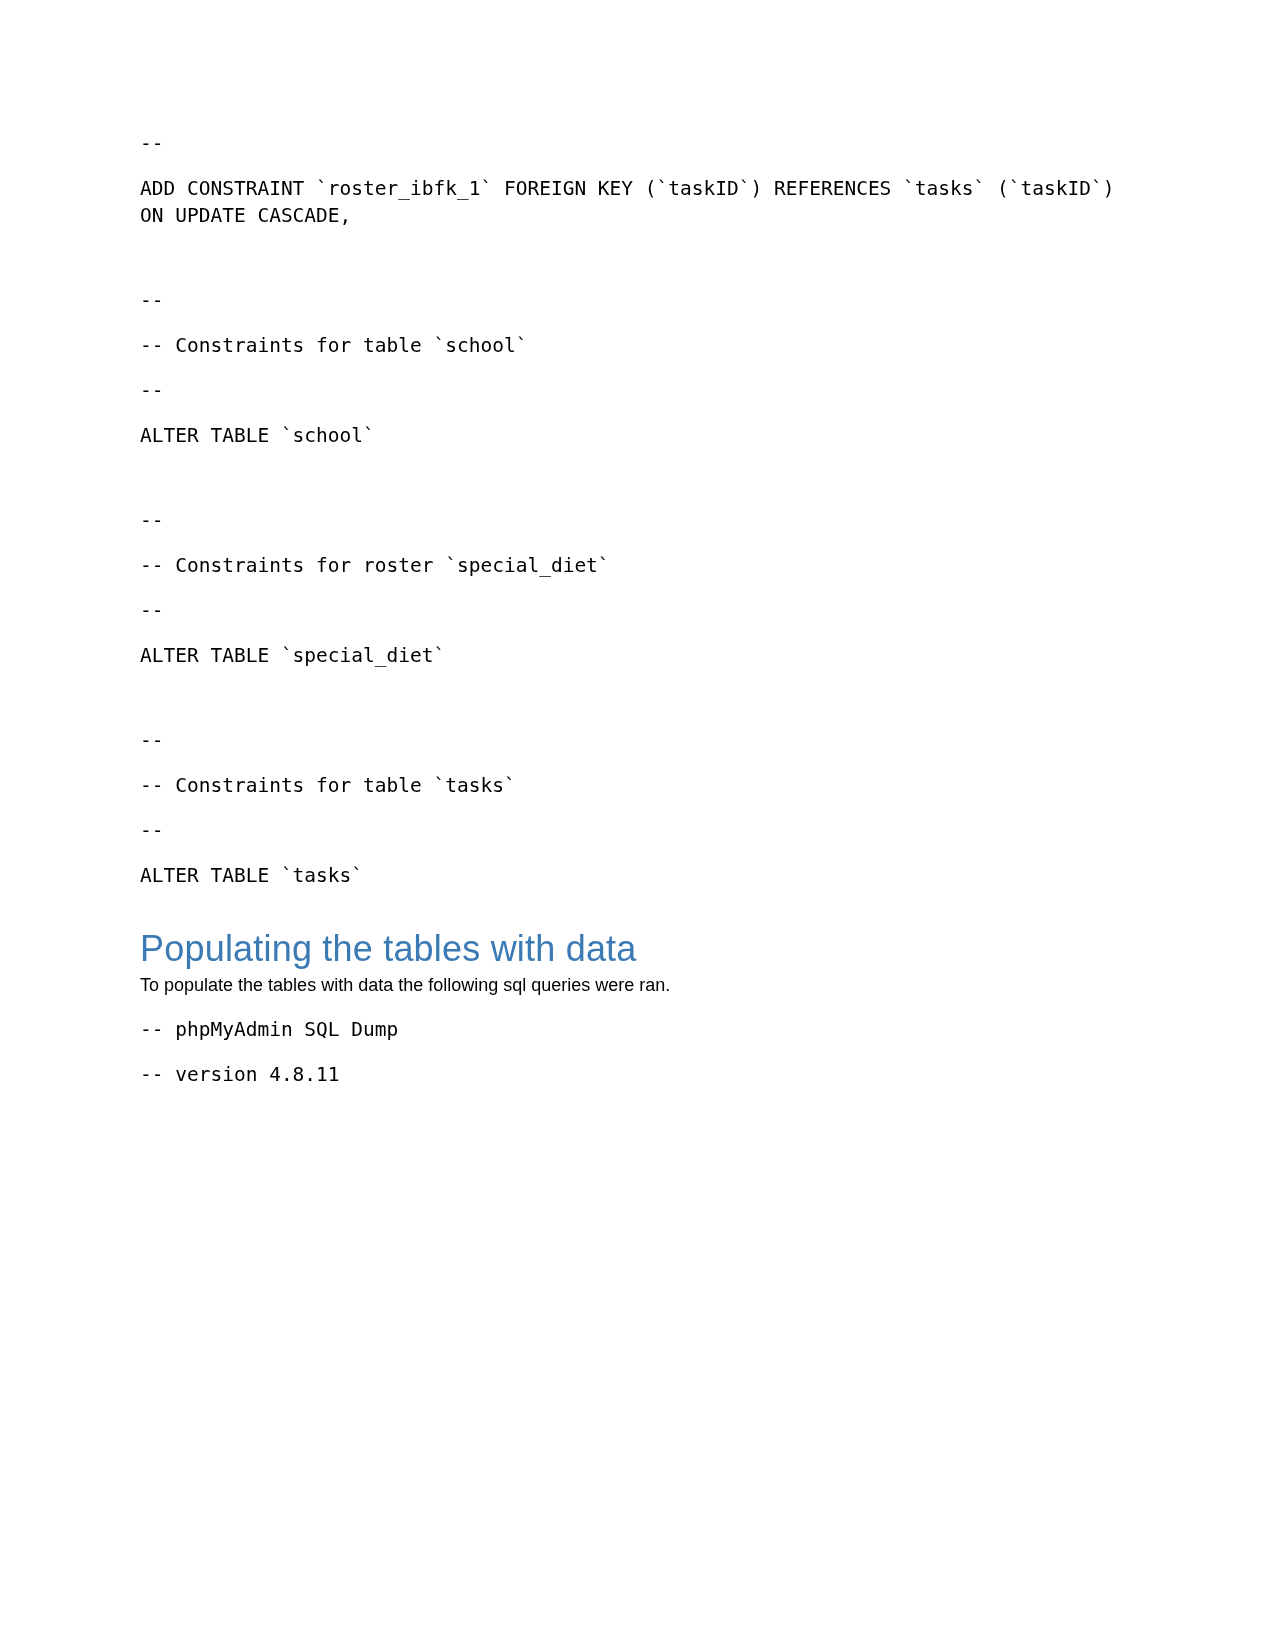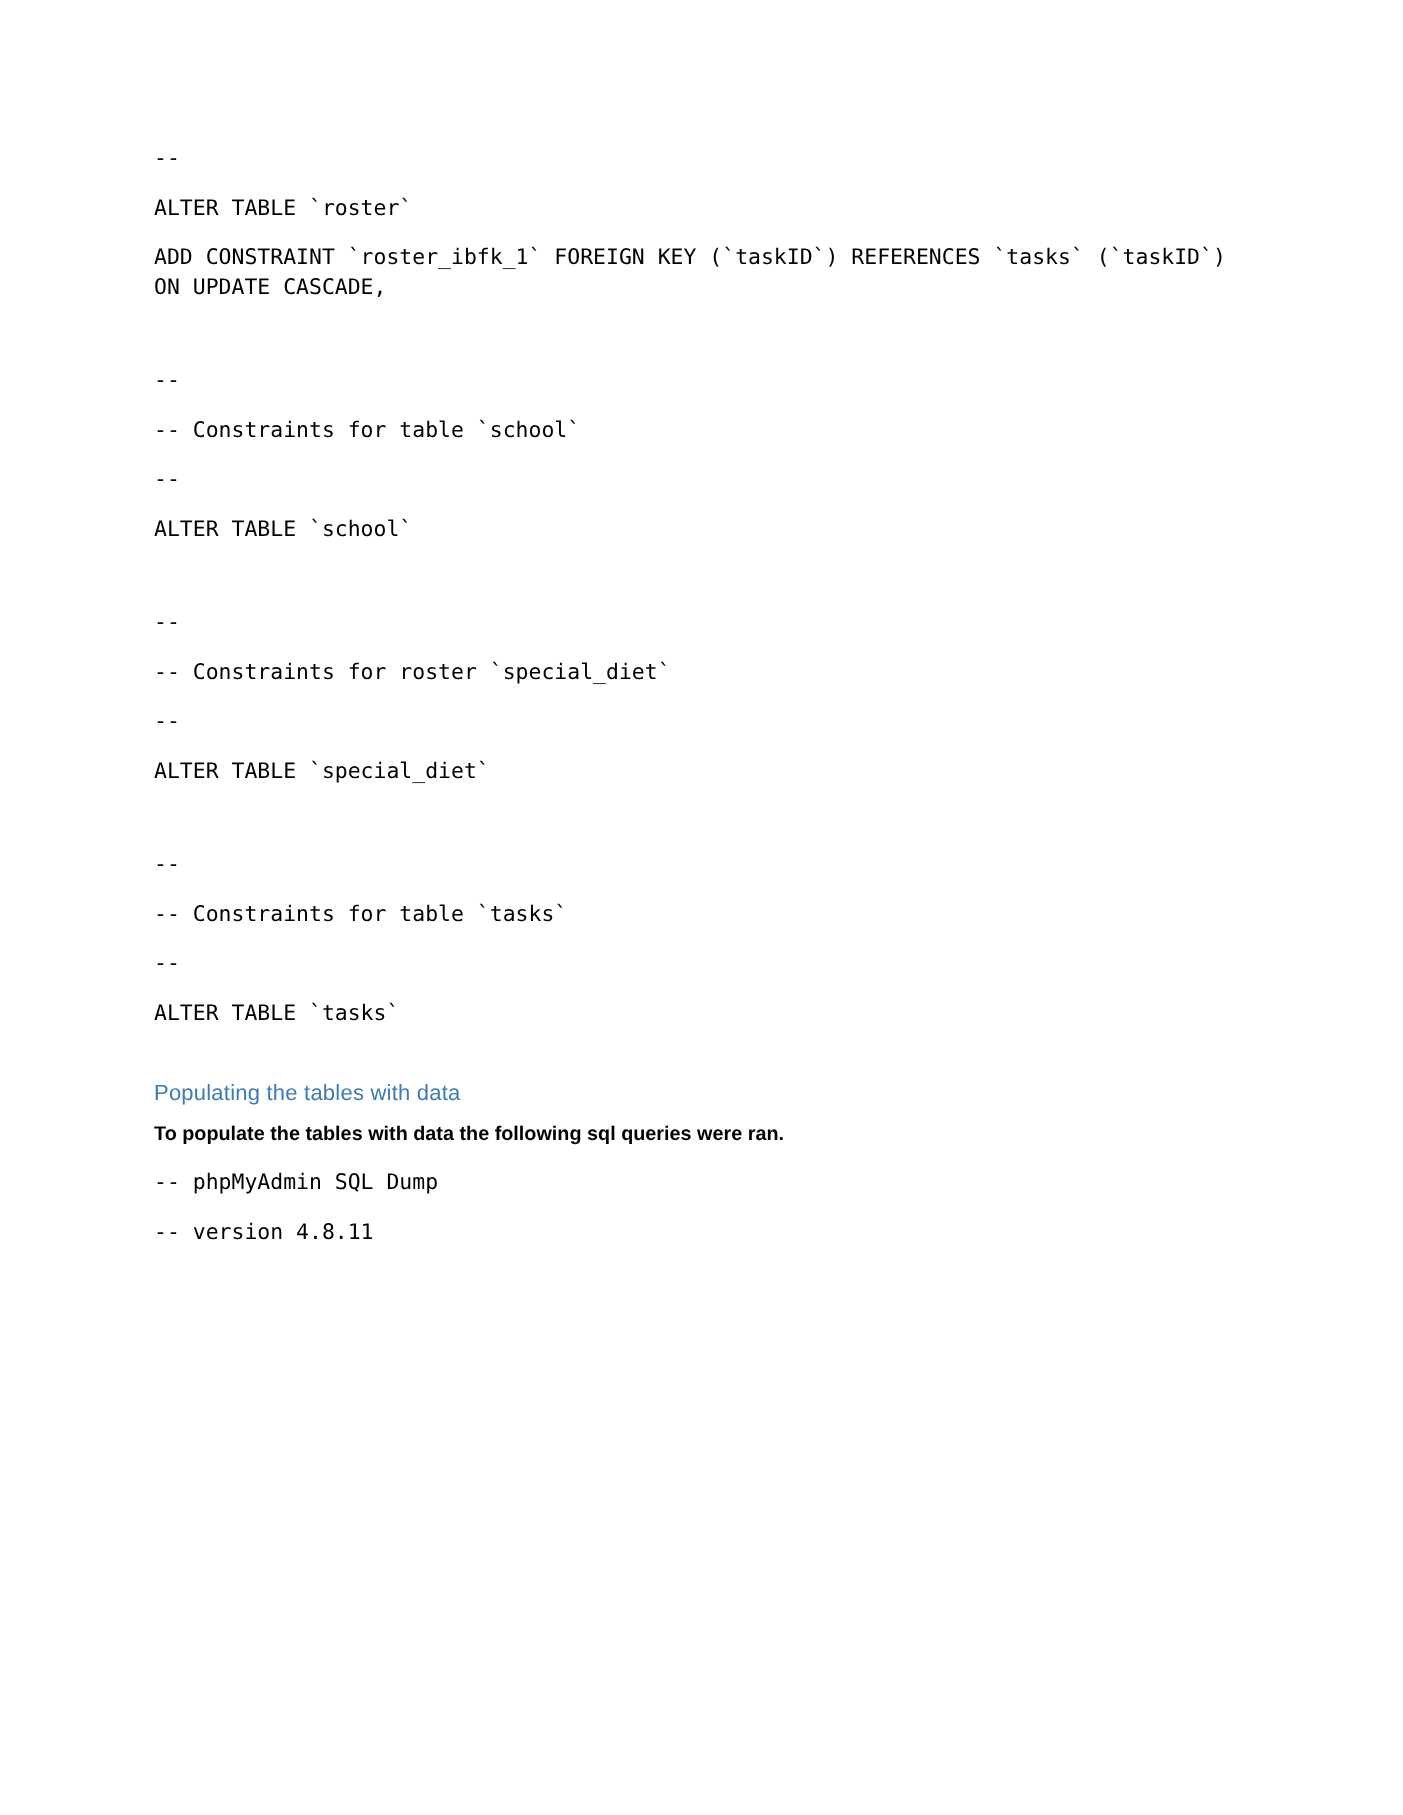--- a/index.html
+++ b/index.html
@@ -32,44 +32,42 @@
   }
   
   .spacer {
     height: 40px;
   }
   .spacer-sm {
     height: 24px;
   }
   h2.section-heading {
     font-family: "Liberation Sans", sans-serif;
-    font-size: 20px;
+    font-size: 36px;
     font-weight: 400;
     color: #3b7ab5;
     margin: 0 0 6px 0;
     line-height: 36px;
     letter-spacing: 0.2px;
   }
   p.body-text {
     font-family: "Liberation Sans", sans-serif;
     font-size: 18px;
     line-height: 25px;
     color: #000000;
     margin: 0 0 18px 0;
-    font-weight: bold;
   }
 </style>
 </head>
 <body>
 
 <div class="page">
   <div class="doc-body">
 
     <p class="code-line">--</p>
-    <p class="code-line">ALTER TABLE `roster`</p>
     <p class="code-line">ADD CONSTRAINT `roster_ibfk_1` FOREIGN KEY (`taskID`) REFERENCES `tasks` (`taskID`) ON UPDATE CASCADE,</p>
 
     <div class="spacer"></div>
 
     <p class="code-line">--</p>
     <p class="code-line">-- Constraints for table `school`</p>
     <p class="code-line">--</p>
     <p class="code-line">ALTER TABLE `school`</p>
 
     <div class="spacer"></div>

